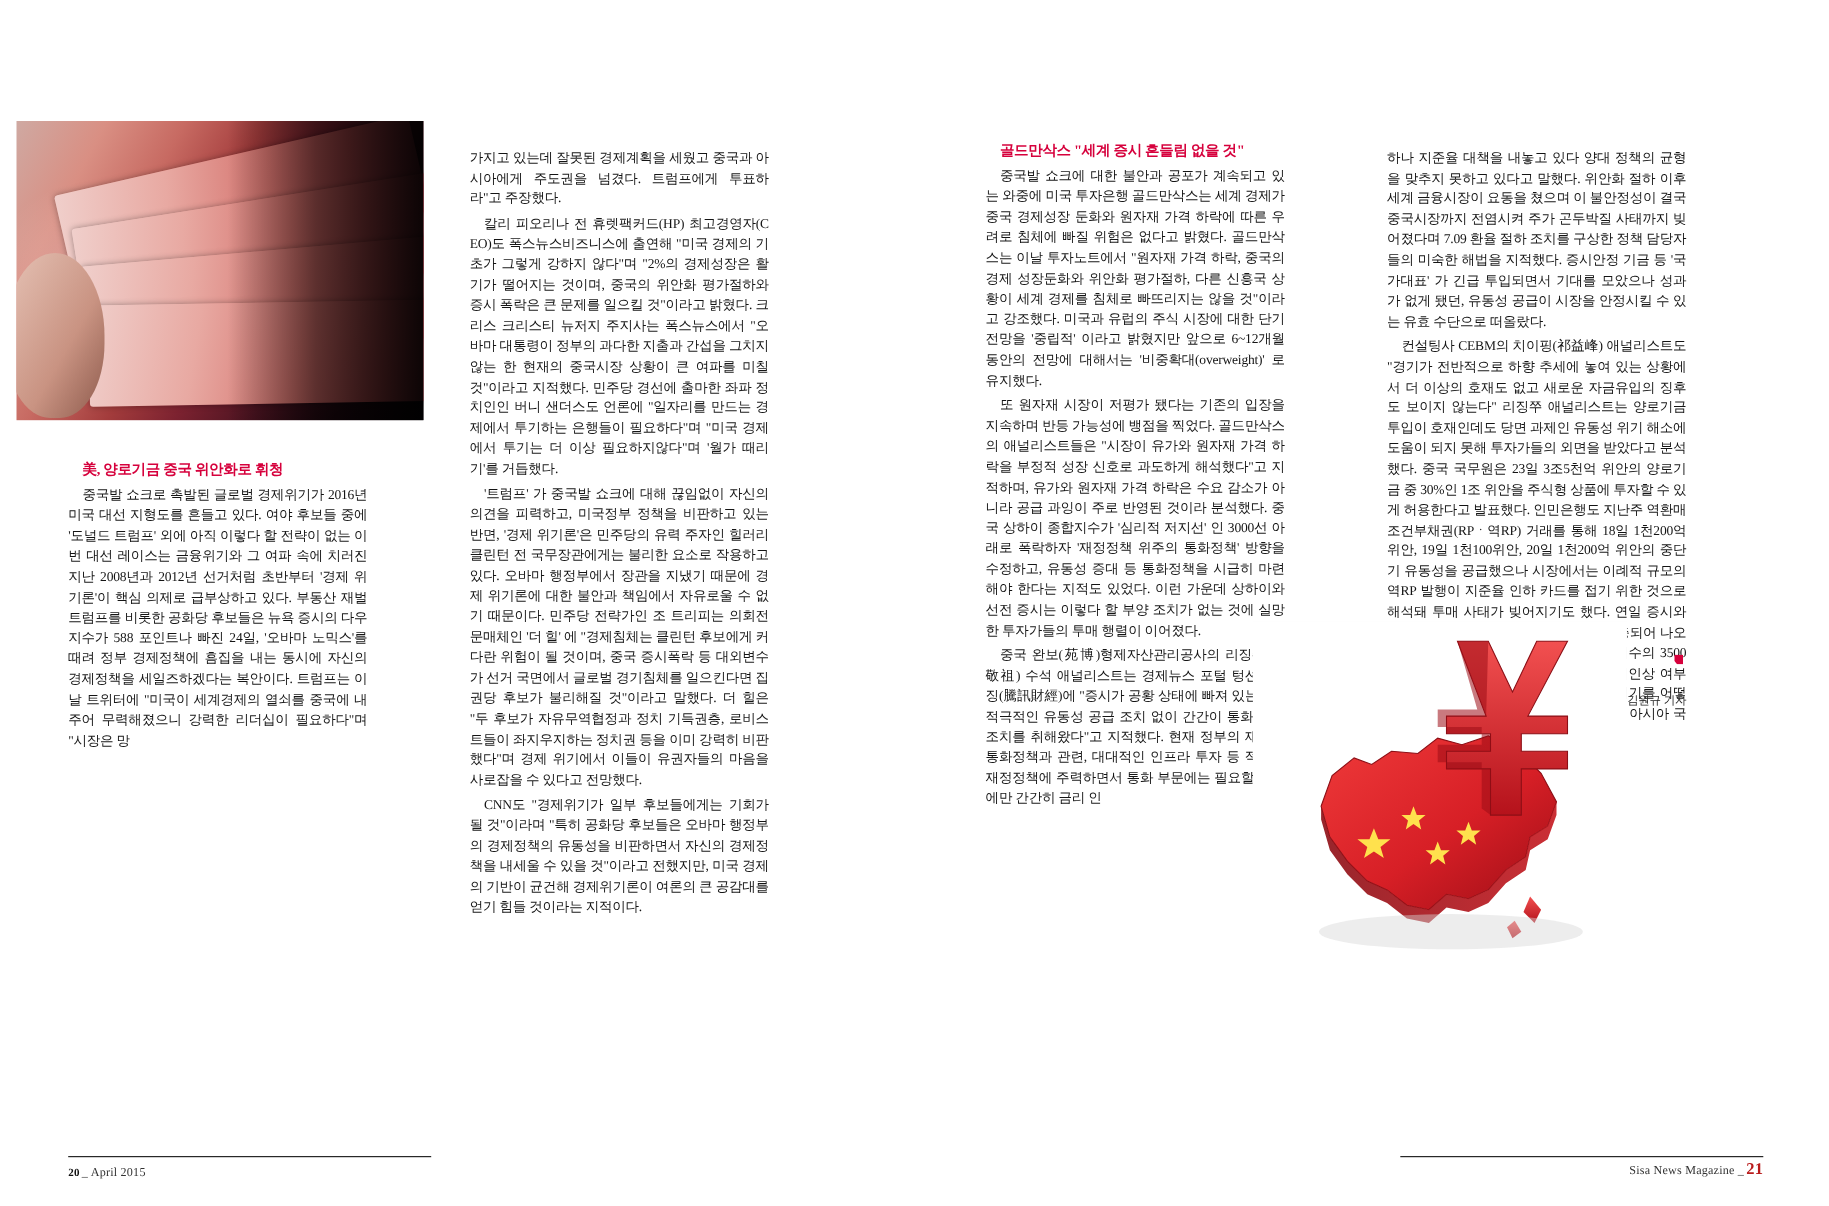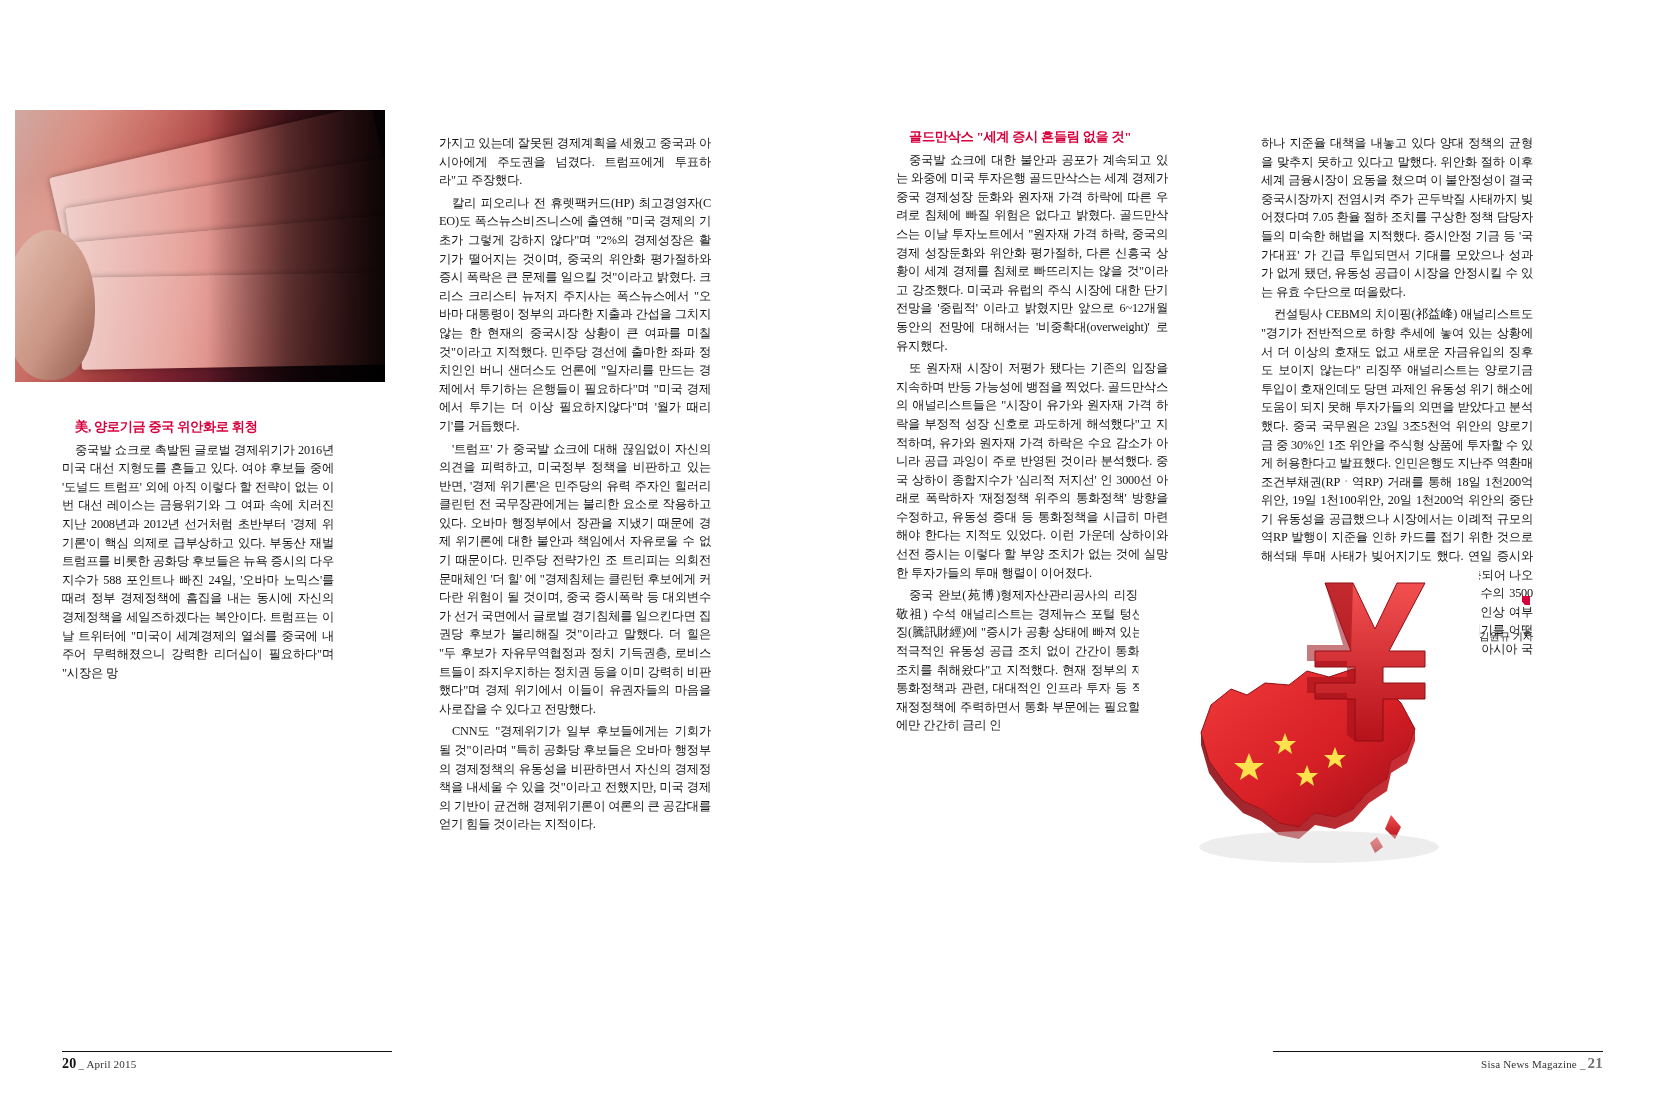--- a/index.html
+++ b/index.html
@@ -123,37 +123,37 @@
   
   .folio-left {
     position: absolute;
     left: 62px;
     bottom: 24px;
     font-size: 11px;
     color: #333;
     letter-spacing: 0.2px;
   }
   .folio-left .num {
-    font-size: 14px;
+    font-size: 10px;
     font-weight: bold;
     color: #111;
     margin-right: 2px;
   }
   .folio-right {
     position: absolute;
     right: 60px;
     bottom: 24px;
     font-size: 11px;
     color: #333;
     letter-spacing: 0.2px;
   }
   .folio-right .num {
     font-size: 15px;
     font-weight: bold;
-    color: #737373;
+    color: #b91c1c;
     margin-left: 2px;
   }
   .rule {
     position: absolute;
     height: 1px;
     background: #111;
   }
   .endmark {
     display: inline-block;
     width: 8px;
@@ -178,21 +178,21 @@
       <div class="bill" style="left:66px; top:165px; width:330px; height:92px; transform:rotate(-1deg);"></div>
       <div class="thumb"></div>
       <div class="dark"></div>
     </div>
 
     <div class="col" style="left:62px; top:418px; width:272px;">
       <p class="subhead">美, 양로기금 중국 위안화로 휘청</p>
       <p>중국발 쇼크로 촉발된 글로벌 경제위기가 2016년 미국 대선 지형도를 흔들고 있다. 여야 후보들 중에 '도널드 트럼프' 외에 아직 이렇다 할 전략이 없는 이번 대선 레이스는 금융위기와 그 여파 속에 치러진 지난 2008년과 2012년 선거처럼 초반부터 '경제 위기론'이 핵심 의제로 급부상하고 있다. 부동산 재벌 트럼프를 비롯한 공화당 후보들은 뉴욕 증시의 다우 지수가 588 포인트나 빠진 24일, '오바마 노믹스'를 때려 정부 경제정책에 흠집을 내는 동시에 자신의 경제정책을 세일즈하겠다는 복안이다. 트럼프는 이날 트위터에 "미국이 세계경제의 열쇠를 중국에 내주어 무력해졌으니 강력한 리더십이 필요하다"며 "시장은 망</p>
     </div>
 
-    <div class="col" style="left:439px; top:134px; width:272px;">
+    <div class="col" style="left:427px; top:134px; width:272px;">
       <p class="noind">가지고 있는데 잘못된 경제계획을 세웠고 중국과 아시아에게 주도권을 넘겼다. 트럼프에게 투표하라"고 주장했다.</p>
       <p>칼리 피오리나 전 휴렛팩커드(HP) 최고경영자(CEO)도 폭스뉴스비즈니스에 출연해 "미국 경제의 기초가 그렇게 강하지 않다"며 "2%의 경제성장은 활기가 떨어지는 것이며, 중국의 위안화 평가절하와 증시 폭락은 큰 문제를 일으킬 것"이라고 밝혔다. 크리스 크리스티 뉴저지 주지사는 폭스뉴스에서 "오바마 대통령이 정부의 과다한 지출과 간섭을 그치지 않는 한 현재의 중국시장 상황이 큰 여파를 미칠 것"이라고 지적했다. 민주당 경선에 출마한 좌파 정치인인 버니 샌더스도 언론에 "일자리를 만드는 경제에서 투기하는 은행들이 필요하다"며 "미국 경제에서 투기는 더 이상 필요하지않다"며 '월가 때리기'를 거듭했다.</p>
       <p>'트럼프' 가 중국발 쇼크에 대해 끊임없이 자신의 의견을 피력하고, 미국정부 정책을 비판하고 있는 반면, '경제 위기론'은 민주당의 유력 주자인 힐러리 클린턴 전 국무장관에게는 불리한 요소로 작용하고 있다. 오바마 행정부에서 장관을 지냈기 때문에 경제 위기론에 대한 불안과 책임에서 자유로울 수 없기 때문이다. 민주당 전략가인 조 트리피는 의회전문매체인 '더 힐' 에 "경제침체는 클린턴 후보에게 커다란 위험이 될 것이며, 중국 증시폭락 등 대외변수가 선거 국면에서 글로벌 경기침체를 일으킨다면 집권당 후보가 불리해질 것"이라고 말했다. 더 힐은 "두 후보가 자유무역협정과 정치 기득권층, 로비스트들이 좌지우지하는 정치권 등을 이미 강력히 비판했다"며 경제 위기에서 이들이 유권자들의 마음을 사로잡을 수 있다고 전망했다.</p>
       <p>CNN도 "경제위기가 일부 후보들에게는 기회가 될 것"이라며 "특히 공화당 후보들은 오바마 행정부의 경제정책의 유동성을 비판하면서 자신의 경제정책을 내세울 수 있을 것"이라고 전했지만, 미국 경제의 기반이 균건해 경제위기론이 여론의 큰 공감대를 얻기 힘들 것이라는 지적이다.</p>
     </div>
 
     <div class="rule" style="left:62px; bottom:44px; width:330px;"></div>
     <div class="folio-left">
       <span class="num">20</span><span>_ April 2015</span>
     </div>
@@ -201,21 +201,21 @@
   <div class="page-right">
 
     <div class="col" style="left:65px; top:128px; width:272px;">
       <p class="subhead first">골드만삭스 "세계 증시 흔들림 없을 것"</p>
       <p>중국발 쇼크에 대한 불안과 공포가 계속되고 있는 와중에 미국 투자은행 골드만삭스는 세계 경제가 중국 경제성장 둔화와 원자재 가격 하락에 따른 우려로 침체에 빠질 위험은 없다고 밝혔다. 골드만삭스는 이날 투자노트에서 "원자재 가격 하락, 중국의 경제 성장둔화와 위안화 평가절하, 다른 신흥국 상황이 세계 경제를 침체로 빠뜨리지는 않을 것"이라고 강조했다. 미국과 유럽의 주식 시장에 대한 단기 전망을 '중립적' 이라고 밝혔지만 앞으로 6~12개월 동안의 전망에 대해서는 '비중확대(overweight)' 로 유지했다.</p>
       <p>또 원자재 시장이 저평가 됐다는 기존의 입장을 지속하며 반등 가능성에 뱅점을 찍었다. 골드만삭스의 애널리스트들은 "시장이 유가와 원자재 가격 하락을 부정적 성장 신호로 과도하게 해석했다"고 지적하며, 유가와 원자재 가격 하락은 수요 감소가 아니라 공급 과잉이 주로 반영된 것이라 분석했다. 중국 상하이 종합지수가 '심리적 저지선' 인 3000선 아래로 폭락하자 '재정정책 위주의 통화정책' 방향을 수정하고, 유동성 증대 등 통화정책을 시급히 마련해야 한다는 지적도 있었다. 이런 가운데 상하이와 선전 증시는 이렇다 할 부양 조치가 없는 것에 실망한 투자가들의 투매 행렬이 이어졌다.</p>
       <p>중국 완보(苑博)형제자산관리공사의 리징쭈(李敬祖) 수석 애널리스트는 경제뉴스 포털 텅션차이징(騰訊財經)에 "증시가 공황 상태에 빠져 있는데도 적극적인 유동성 공급 조치 없이 간간이 통화 완화 조치를 취해왔다"고 지적했다. 현재 정부의 재정ㆍ통화정책과 관련, 대대적인 인프라 투자 등 적극적 재정정책에 주력하면서 통화 부문에는 필요할 경우에만 간간히 금리 인</p>
     </div>
 
     <div class="col" style="left:430px; top:134px; width:272px;">
-      <p class="noind">하나 지준율 대책을 내놓고 있다 양대 정책의 균형을 맞추지 못하고 있다고 말했다. 위안화 절하 이후 세계 금융시장이 요동을 쳤으며 이 불안정성이 결국 중국시장까지 전염시켜 주가 곤두박질 사태까지 빚어졌다며 7.05 환율 절하 조치를 구상한 정책 담당자들의 미숙한 해법을 지적했다. 증시안정 기금 등 '국가대표' 가 긴급 투입되면서 기대를 모았으나 성과가 없게 됐던, 유동성 공급이 시장을 안정시킬 수 있는 유효 수단으로 떠올랐다.</p>
+      <p class="noind">하나 지준율 대책을 내놓고 있다 양대 정책의 균형을 맞추지 못하고 있다고 말했다. 위안화 절하 이후 세계 금융시장이 요동을 쳤으며 이 불안정성이 결국 중국시장까지 전염시켜 주가 곤두박질 사태까지 빚어졌다며 7.09 환율 절하 조치를 구상한 정책 담당자들의 미숙한 해법을 지적했다. 증시안정 기금 등 '국가대표' 가 긴급 투입되면서 기대를 모았으나 성과가 없게 됐던, 유동성 공급이 시장을 안정시킬 수 있는 유효 수단으로 떠올랐다.</p>
       <p>컨설팅사 CEBM의 치이핑(祁益峰) 애널리스트도 "경기가 전반적으로 하향 추세에 놓여 있는 상황에서 더 이상의 호재도 없고 새로운 자금유입의 징후도 보이지 않는다" 리징쭈 애널리스트는 양로기금 투입이 호재인데도 당면 과제인 유동성 위기 해소에 도움이 되지 못해 투자가들의 외면을 받았다고 분석했다. 중국 국무원은 23일 3조5천억 위안의 양로기금 중 30%인 1조 위안을 주식형 상품에 투자할 수 있게 허용한다고 발표했다. 인민은행도 지난주 역환매조건부채권(RPㆍ역RP) 거래를 통해 18일 1천200억 위안, 19일 1천100위안, 20일 1천200억 위안의 중단기 유동성을 공급했으나 시장에서는 이례적 규모의 역RP 발행이 지준율 인하 카드를 접기 위한 것으로 해석돼 투매 사태가 빚어지기도 했다. 연일 증시와 환율 위기에 대해 낙관론과 비관론이 상충되어 나오고 있다. 반등과 하락을 거듭하는 상해지수의 3500 포인트 안착과 다음 달 있을 미국의 금리인상 여부에 세계의 경제가 주목하고 있으며, 이 위기를 어떻게 극복할 것인지가 중국뿐 아니라, 미국, 아시아 국가에 있어 큰 난제가 될 것으로 전망된다.</p>
     </div>
 
     <div style="position:absolute; left:688px; top:590px;">
       <span class="endmark"></span>
     </div>
 
     <div style="position:absolute; left:430px; top:630px; width:272px;" class="byline">
       <span style="font-size:9px; color:#666;">|</span>
       <span>취재</span>

